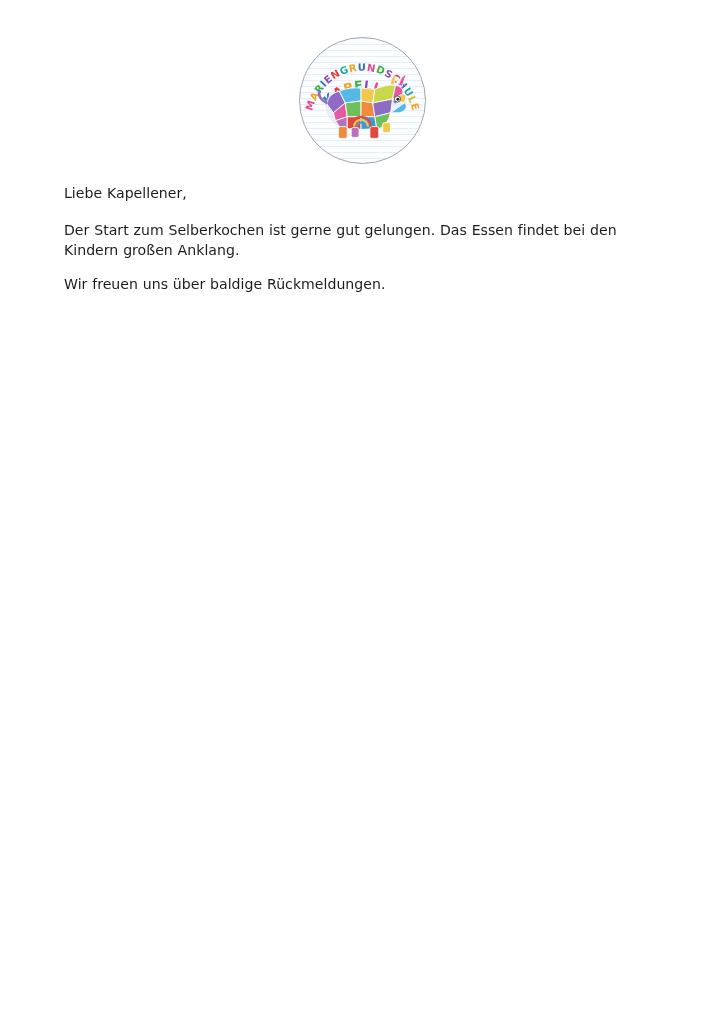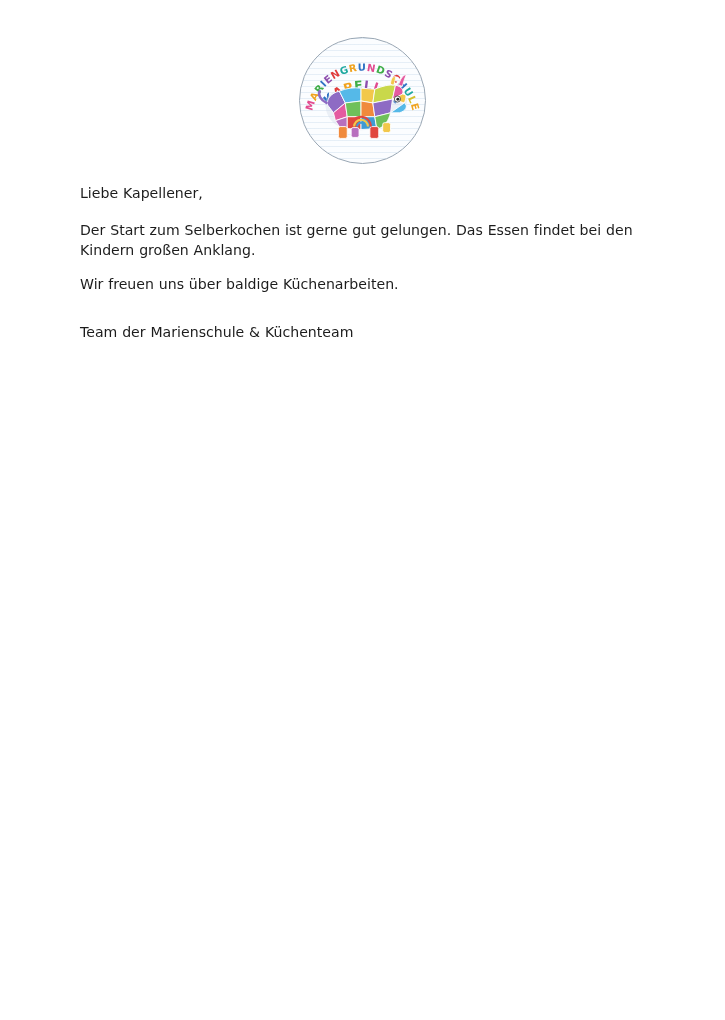--- a/index.html
+++ b/index.html
@@ -61,21 +61,21 @@
   .arc-text2 {
     font-family: "DejaVu Sans", "Liberation Sans", sans-serif;
     font-size: 12.6px;
     font-weight: 700;
     letter-spacing: 0.7px;
   }
 
   
   .letter {
     position: absolute;
-    left: 80px;
+    left: 64px;
     top: 183px;
     width: 562px;
   }
   .para {
     color: #1c1c1c;
     font-family: "DejaVu Sans", "Liberation Sans", sans-serif;
     font-size: 14.1px;
     line-height: 20.2px;
     letter-spacing: 0.02px;
     margin: 0 0 13px 0;
@@ -165,21 +165,20 @@
   <div class="letter">
 
     <p class="para salutation">Liebe Kapellener,</p>
 
 
     <p class="para">Der Start zum Selberkochen ist gerne gut gelungen. Das Essen findet bei den
 Kindern großen Anklang.</p>
 
 
 
-    <p class="para tight">Wir freuen uns über baldige Küchenarbeiten.</p>
+    <p class="para tight">Wir freuen uns über baldige Rückmeldungen.</p>
 
     <div class="spacer-block"></div>
 
 
-    <p class="para">Team der Marienschule &amp; Küchenteam</p>
   </div>
 
 </div>
 
 </body></html>

